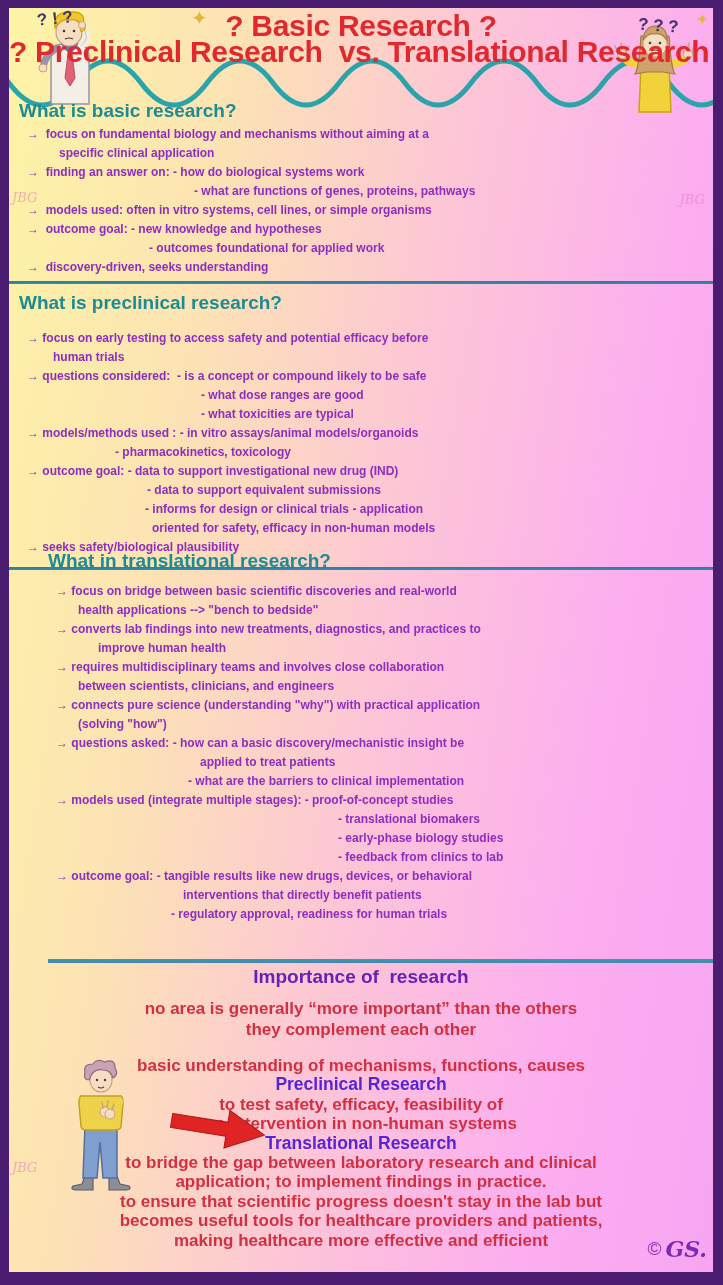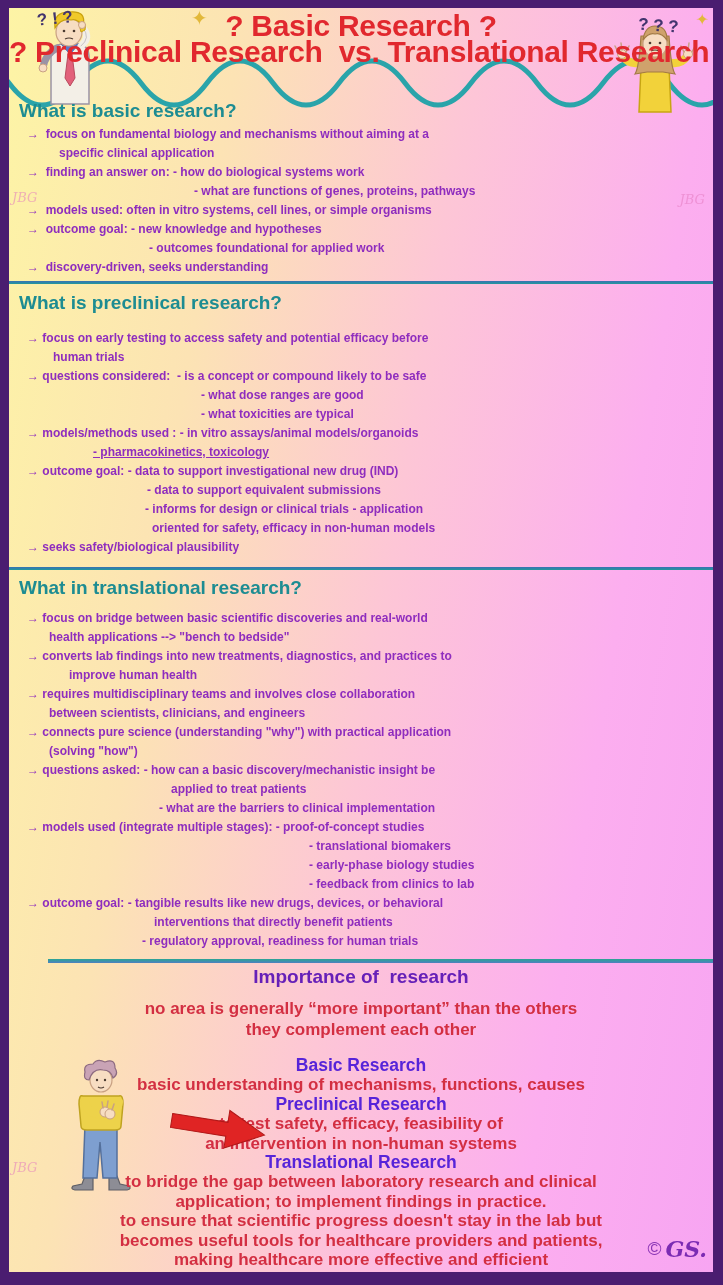--- a/index.html
+++ b/index.html
@@ -29,21 +29,21 @@
   .star-1 { left:182px; top:0px; }
   .star-2 { right:4px; top:4px; font-size:16px; }
   .watermark { position:absolute; z-index:2; font-family:"DejaVu Serif", serif; font-style:italic; font-size:13px; color:rgba(228,122,192,0.55); }
   .wm-1 { left:3px; top:182px; }
   .wm-2 { right:8px; top:184px; }
   .wm-3 { left:3px; top:1152px; }
   
   .section { position:absolute; left:0; right:0; z-index:4; }
   .sec-1 { top:92px; }
   .sec-2 { top:284px; }
-  .sec-3 { top:569px; }
+  .sec-3 { top:542px;padding-left:29px; }
   .sec-heading { color:#1d8c92; font-weight:700; font-size:19px; line-height:22px; padding-left:10px; }
   .sec-lines { margin-top:3px; }
   .sec-2 .sec-lines { margin-top:15px; }
   .sec-3 .sec-lines { margin-top:10px; }
   .body-line { color:#8f2dbe; font-weight:700; font-size:12px; line-height:19px; white-space:pre; }
   .divider { position:absolute; left:0; right:0; height:3px; z-index:4;
     background:linear-gradient(to bottom,#3a70b3,#22999b); }
   .div-1 { top:273px; }
   .div-2 { top:559px; }
   .div-3 { top:951px; left:39px; height:4px; background:linear-gradient(to bottom,#2aa693,#4f7fc0); }
@@ -138,21 +138,21 @@
     <div class="section sec-2">
       <div class="sec-heading">What is preclinical research?</div>
       <div class="sec-lines">
 
       <div class="body-line" style="padding-left: 18px;">→ focus on early testing to access safety and potential efficacy before</div>
           <div class="body-line" style="padding-left: 44px;">human trials</div>
           <div class="body-line" style="padding-left: 18px;">→ questions considered:  - is a concept or compound likely to be safe</div>
           <div class="body-line" style="padding-left: 192px;">- what dose ranges are good</div>
           <div class="body-line" style="padding-left: 192px;">- what toxicities are typical</div>
           <div class="body-line" style="padding-left: 18px;">→ models/methods used : - in vitro assays/animal models/organoids</div>
-          <div class="body-line" style="padding-left: 84px; text-decoration: underline;">- pharmacokinetics, toxicology</div>
+          <div class="body-line" style="padding-left: 106px;">- pharmacokinetics, toxicology</div>
           <div class="body-line" style="padding-left: 18px;">→ outcome goal: - data to support investigational new drug (IND)</div>
           <div class="body-line" style="padding-left: 138px;">- data to support equivalent submissions</div>
           <div class="body-line" style="padding-left: 136px;">- informs for design or clinical trials - application</div>
           <div class="body-line" style="padding-left: 143px;">oriented for safety, efficacy in non-human models</div>
           <div class="body-line" style="padding-left: 18px;">→ seeks safety/biological plausibility</div>
         </div>
     </div>
     <div class="divider div-2"></div>
 
     <div class="section sec-3">
@@ -183,21 +183,20 @@
 
     <div class="importance">
       <div class="imp-heading">Importance of  research</div>
       <div class="imp-intro">
 
       <div class="red-line">no area is generally “more important” than the others</div>
           <div class="red-line">they complement each other</div>
         </div>
       <div class="imp-details">
 
-      <div class="label">Basic Research</div>
           <div class="red">basic understanding of mechanisms, functions, causes</div>
           <div class="label">Preclinical Research</div>
           <div class="red">to test safety, efficacy, feasibility of</div>
           <div class="red">an intervention in non-human systems</div>
           <div class="label">Translational Research</div>
           <div class="red">to bridge the gap between laboratory research and clinical</div>
           <div class="red">application; to implement findings in practice.</div>
           <div class="red">to ensure that scientific progress doesn't stay in the lab but</div>
           <div class="red">becomes useful tools for healthcare providers and patients,</div>
           <div class="red">making healthcare more effective and efficient</div>

